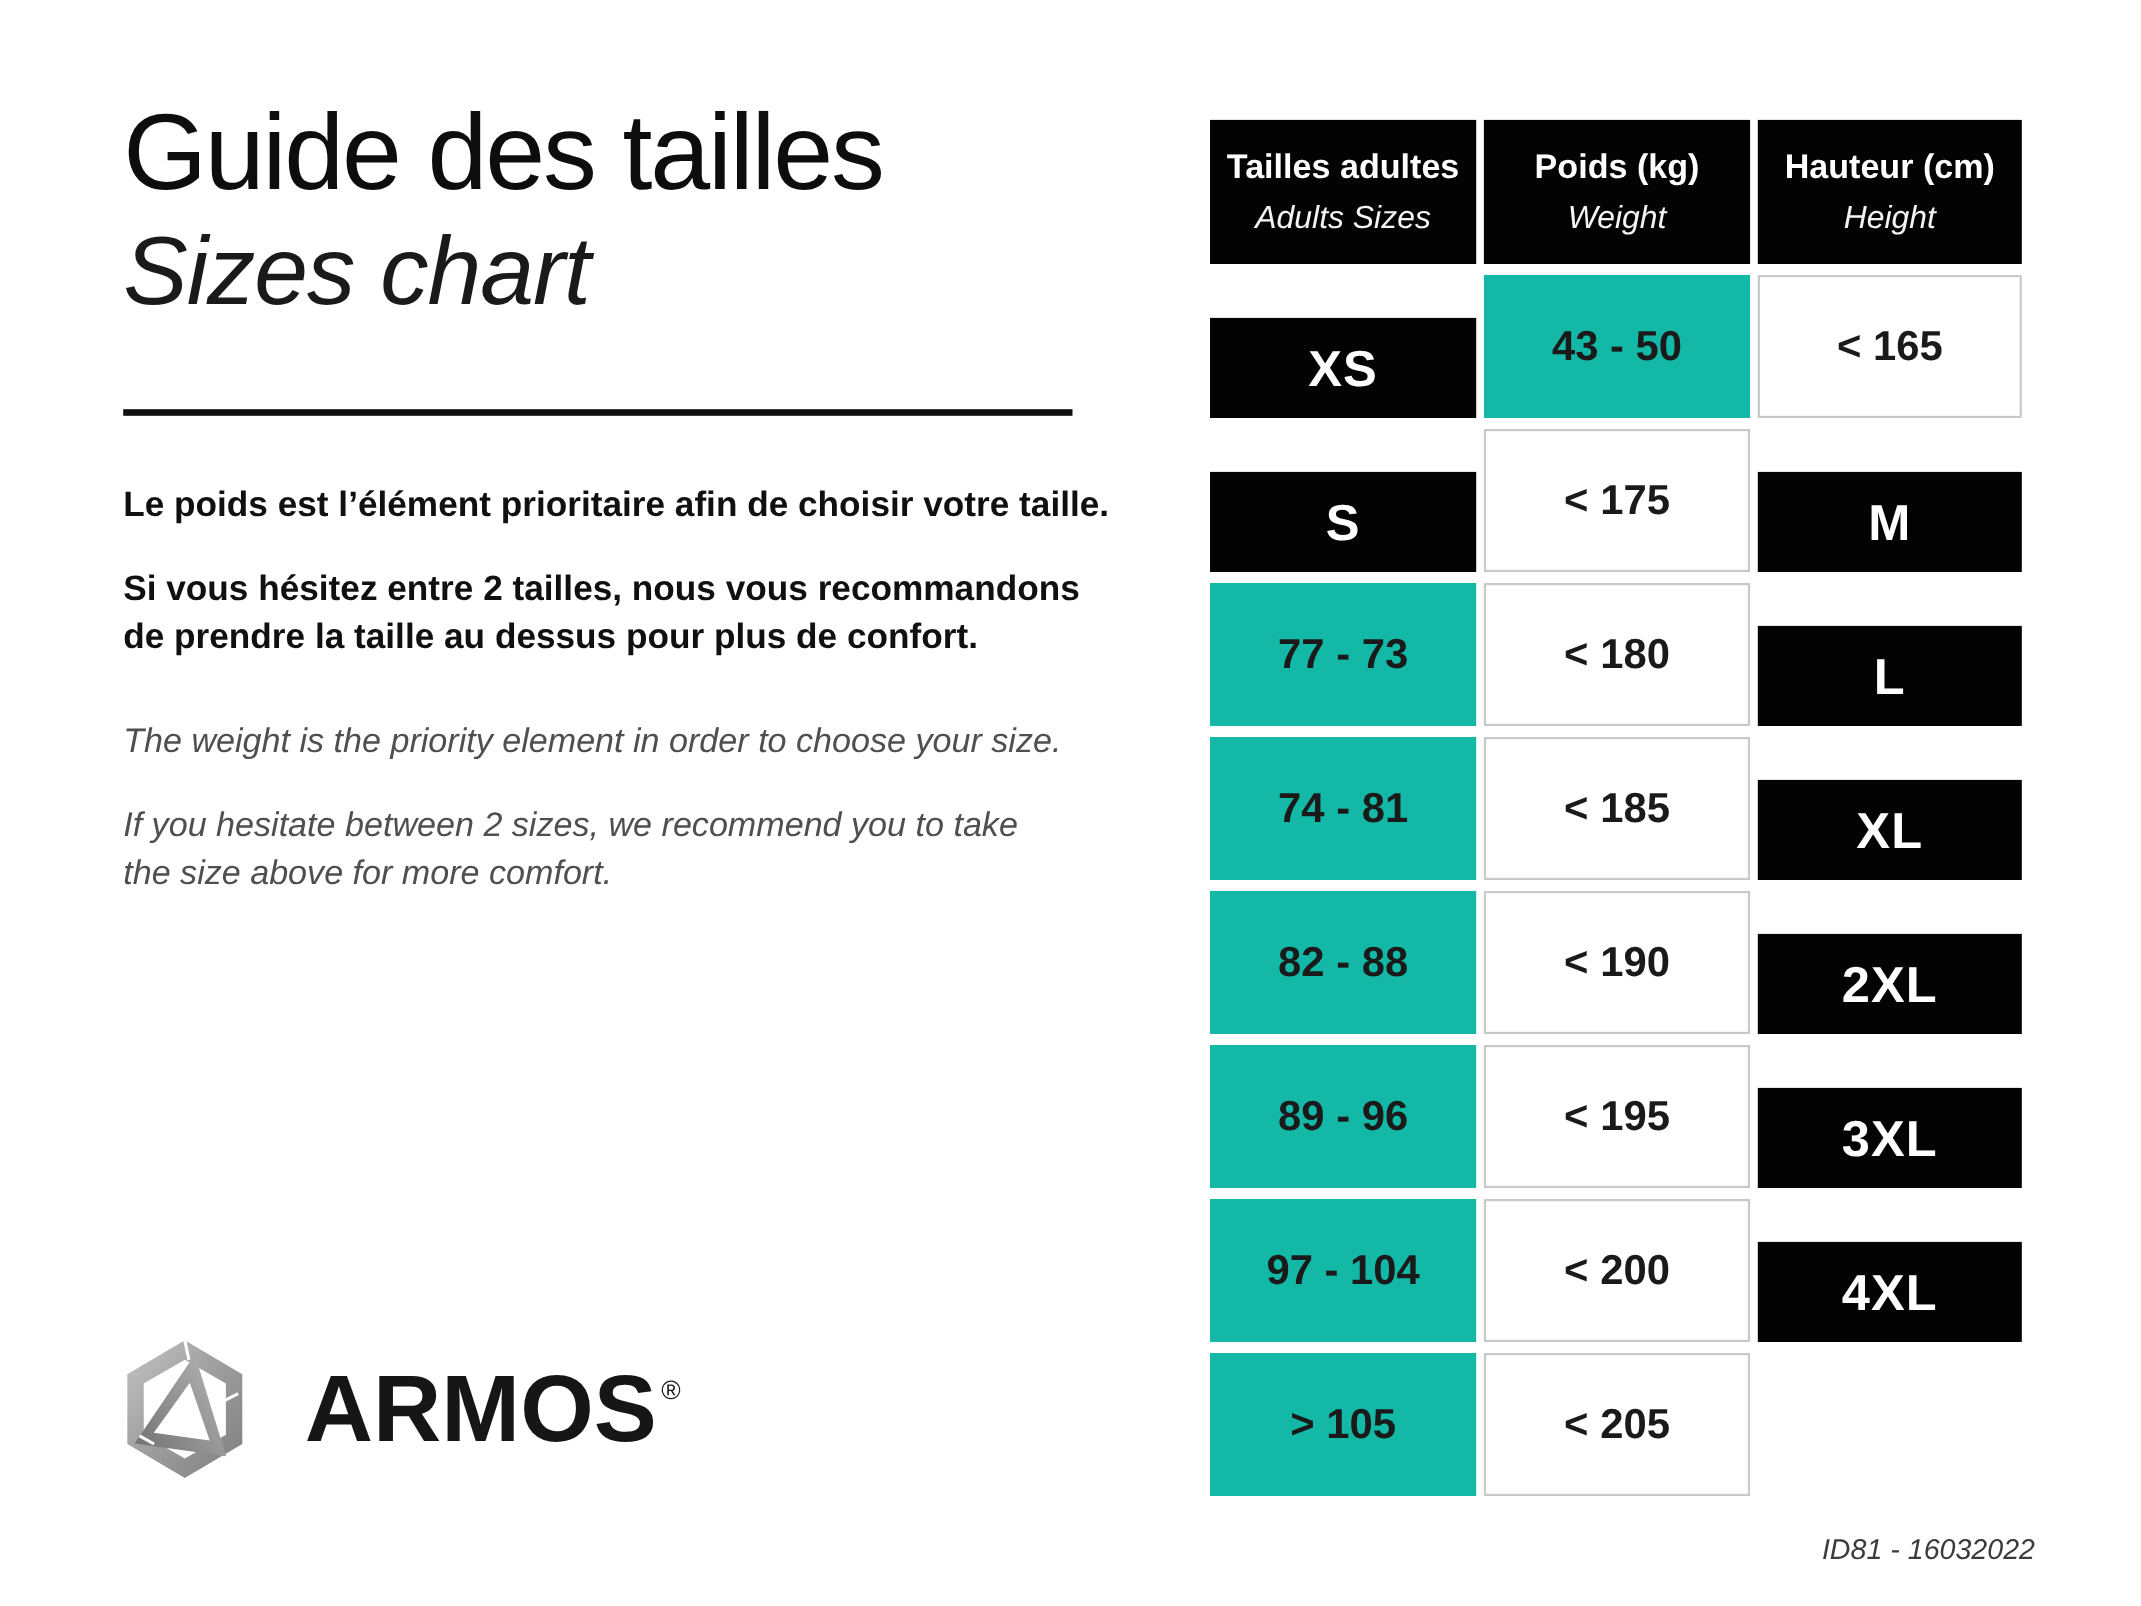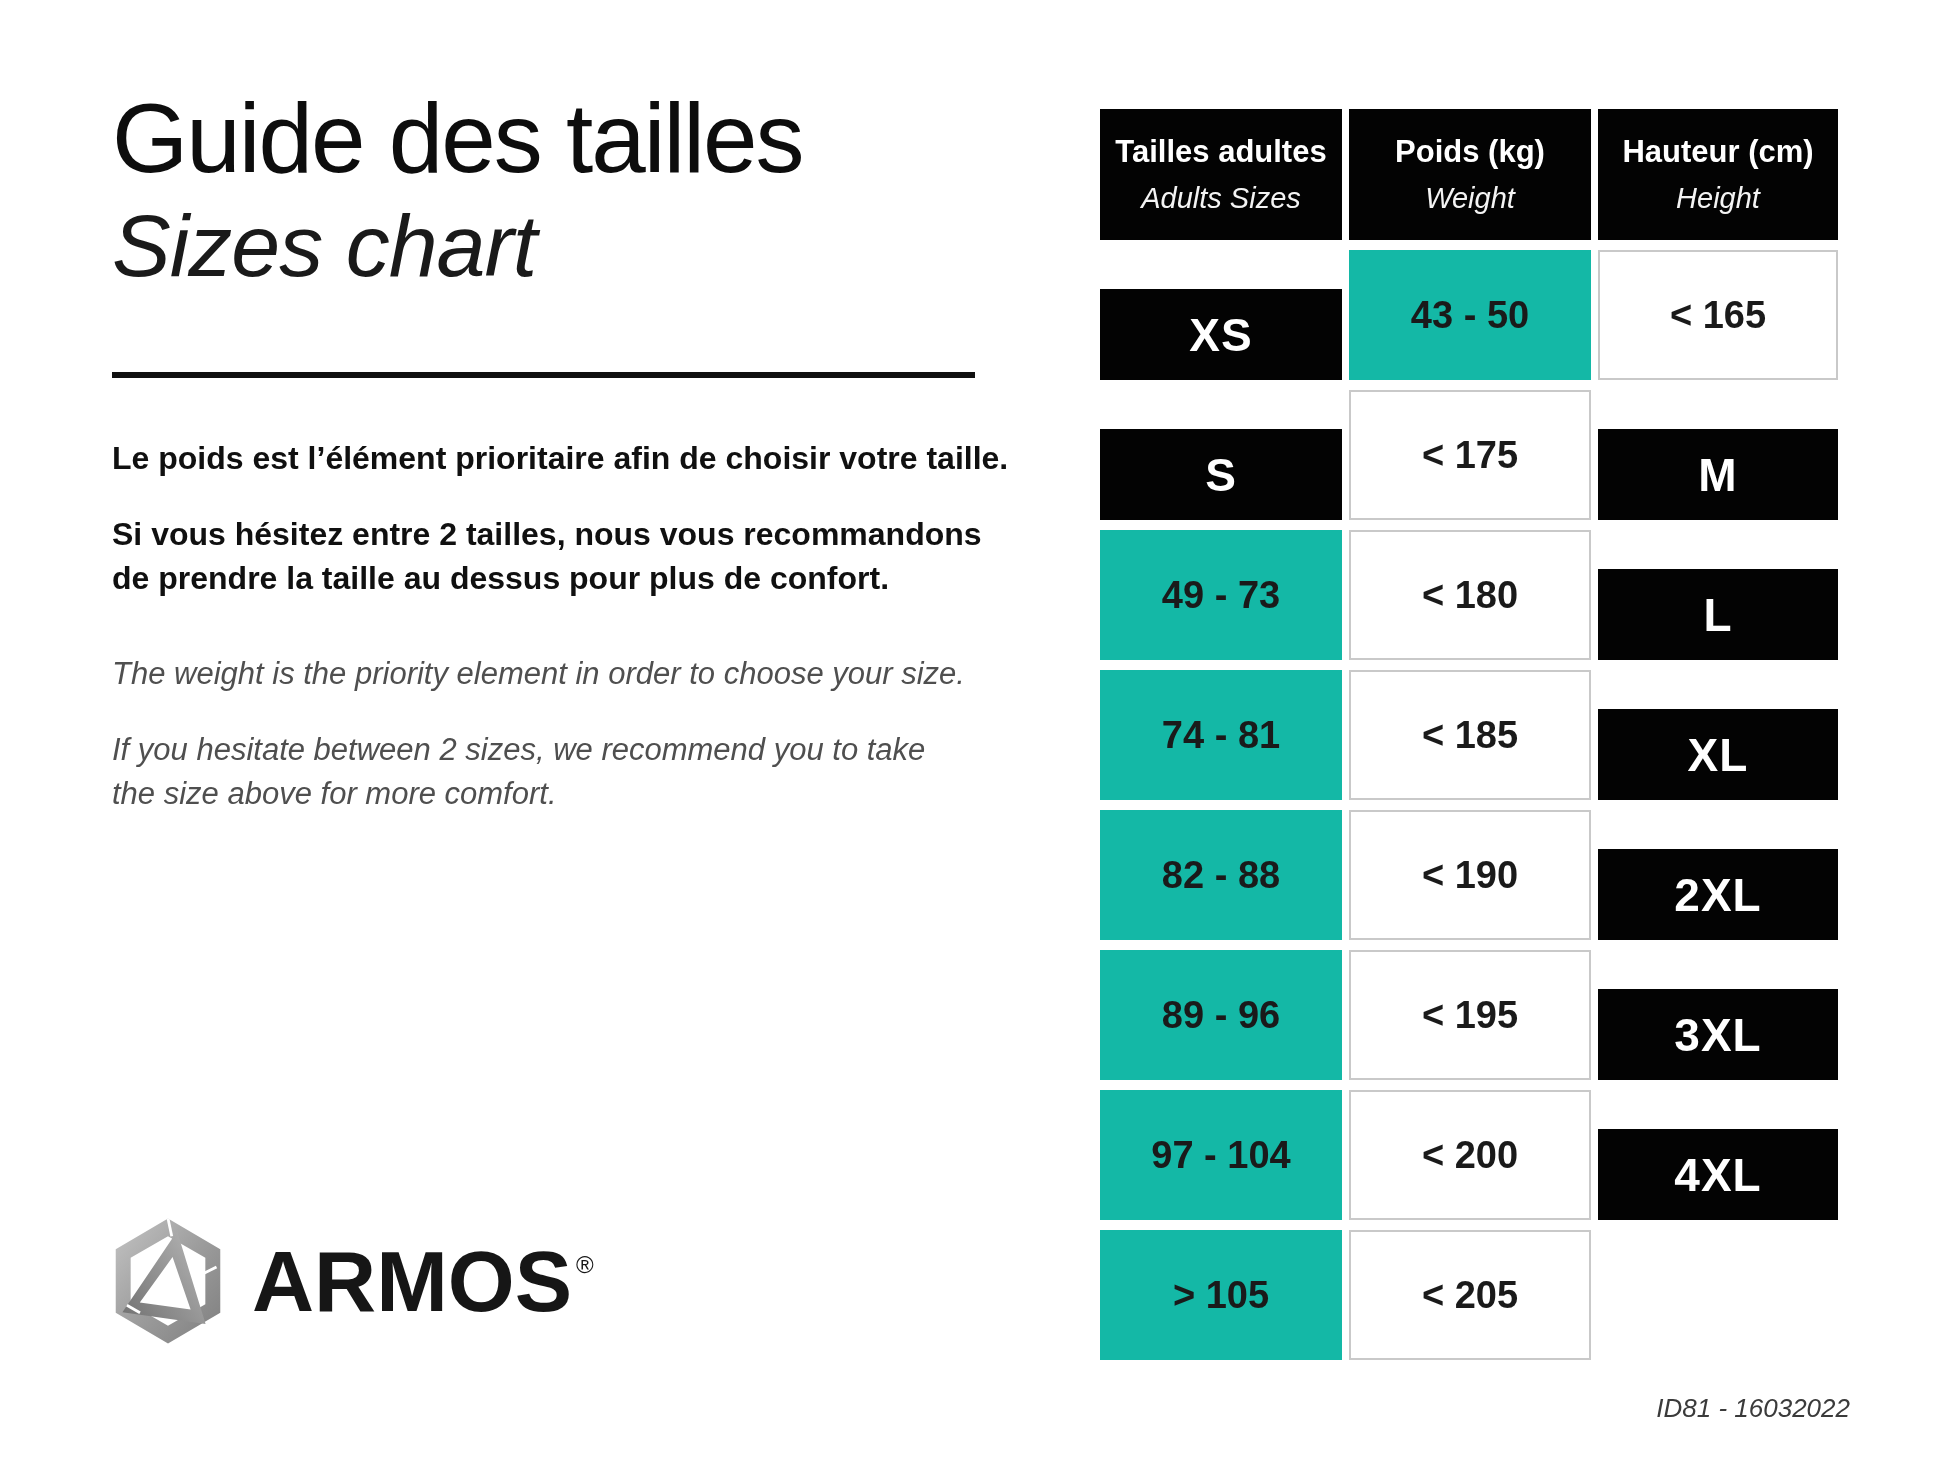--- a/index.html
+++ b/index.html
@@ -48,21 +48,21 @@
     text-align:center;
   }
   .cell.head { background:#030303; color:#ffffff; }
   .head-fr { font-size:31px; font-weight:700; }
   .head-en { font-size:29px; font-style:italic; font-weight:400; margin-top:12px; color:#f4f4f4; }
   .cell.size { background:#030303; color:#ffffff; font-size:46px; font-weight:700; letter-spacing:1px;margin-top:39px; }
   .cell.weight { background:#14b8a6; color:#1a1a1a; font-size:38px; font-weight:700; }
   .cell.height { background:#ffffff; border:2px solid #c9c9c9; color:#1a1a1a; font-size:38px; font-weight:700; }
 
   
-  .brand { position:absolute; left:112px; top:1212px; display:flex; align-items:center; }
+  .brand { position:absolute; left:112px; top:1212px; display:flex; align-items:center;gap:25px; }
   .brand-mark { width:112px; height:138px; }
   .brand-word {
     font-size:86px; font-weight:700; letter-spacing:0px;
     color:#161616; margin-left:28px; line-height:1;
   }
   .brand-reg { font-size:24px; font-weight:400; vertical-align:38px; margin-left:4px; }
 
   
   .footer-ref {
     position:absolute; right:96px; bottom:36px;
@@ -106,21 +106,21 @@
   </div>
 
   <div class="cell size">XS</div>
   <div class="cell weight">43 - 50</div>
   <div class="cell height">&lt; 165</div>
 
   <div class="cell size">S</div>
   <div class="cell height">&lt; 175</div>
 
   <div class="cell size">M</div>
-  <div class="cell weight">49 - 73</div>
+  <div class="cell weight">77 - 73</div>
   <div class="cell height">&lt; 180</div>
 
   <div class="cell size">L</div>
   <div class="cell weight">74 - 81</div>
   <div class="cell height">&lt; 185</div>
 
   <div class="cell size">XL</div>
   <div class="cell weight">82 - 88</div>
   <div class="cell height">&lt; 190</div>
 

